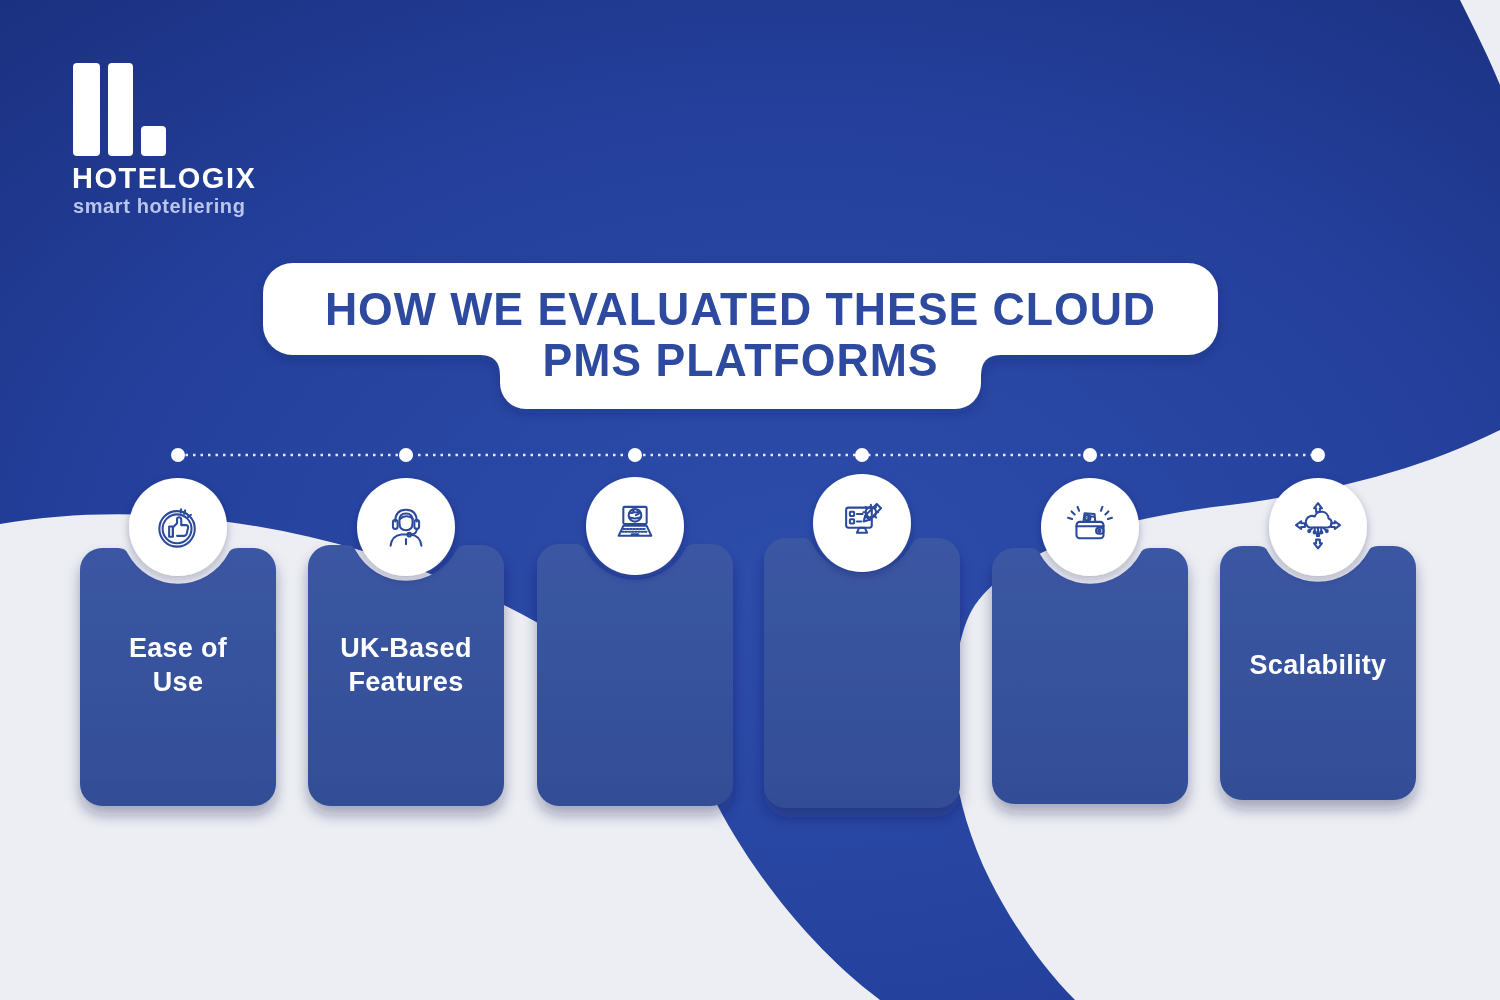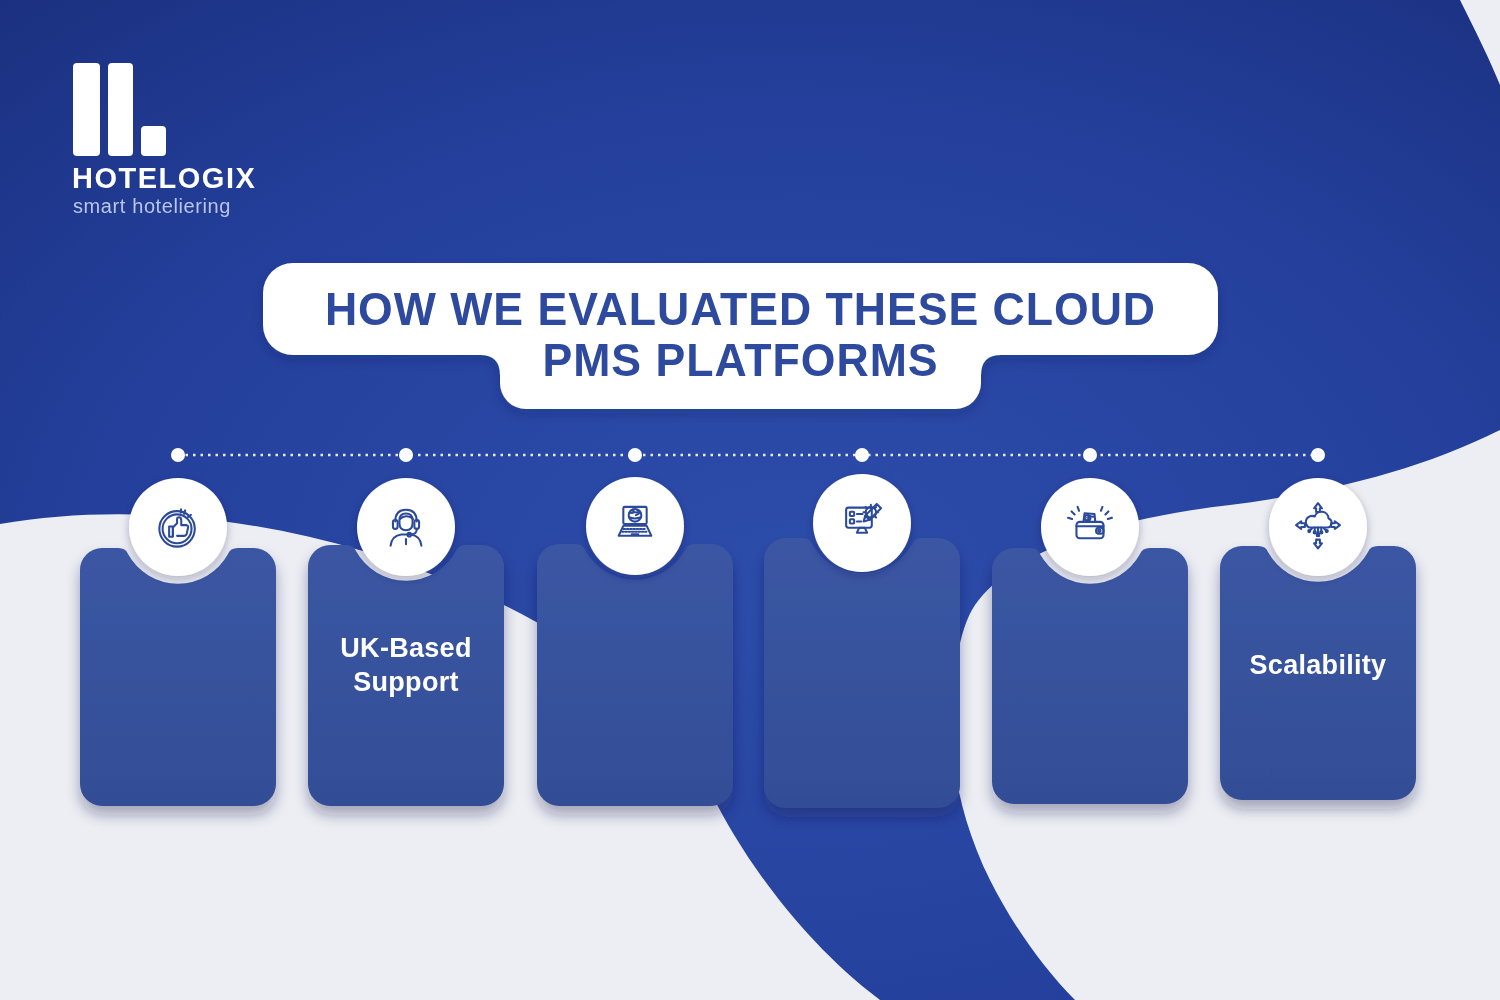--- a/index.html
+++ b/index.html
@@ -13,21 +13,21 @@
   .logo-bar{position:absolute;background:#ffffff;border-radius:4px;}
   .logo-bar.b1{left:73px;top:63px;width:27px;height:93px;}
   .logo-bar.b2{left:108px;top:63px;width:25px;height:93px;}
   .logo-bar.b3{left:141px;top:126px;width:25px;height:30px;}
   .logo-name{
     position:absolute;left:72px;top:162px;width:300px;
     color:#ffffff;font-size:29px;font-weight:bold;letter-spacing:1.5px;
   }
   .logo-tagline{
     position:absolute;left:73px;top:195px;width:300px;
-    color:#b9c6ea;font-size:20px;font-weight:400;letter-spacing:.6px;
+    color:#b9c6ea;font-size:20px;font-weight:700;letter-spacing:.6px;
   }
   
   .title-line{
     position:absolute;left:263px;width:955px;text-align:center;
     color:#2d4a9e;font-weight:bold;font-size:46px;line-height:46px;
     letter-spacing:1px;transform:scaleX(.97);
   }
   .title-line.l1{top:286px;}
   .title-line.l2{top:337px;}
   
@@ -183,17 +183,19 @@
       <circle cx="33.5" cy="35.8" r="1.2"></circle>
       <circle cx="20.6" cy="34.4" r="1.1"></circle>
       <circle cx="39.4" cy="34.4" r="1.1"></circle>
       <path d="M30 4.5 l4.2 5.5 h-2.2 v4 h-4 v-4 h-2.2 z"></path>
       <path d="M30 53 l4.2 -5.5 h-2.2 v-4 h-4 v4 h-2.2 z"></path>
       <path d="M6.5 28 l5.5 -4.2 v2.2 h4 v4 h-4 v2.2 z"></path>
       <path d="M53.5 28 l-5.5 -4.2 v2.2 h-4 v4 h4 v2.2 z"></path>
     </svg>
   </div>
 
+  <div class="crit-label" style="left:80px;">Ease of
+Use</div>
   <div class="crit-label" style="left:308px;">UK-Based
-Support</div>
+Features</div>
   <div class="crit-label" style="left:1220px;text-align:right;">Scalability</div>
 
 </div>
 
 </body></html>

